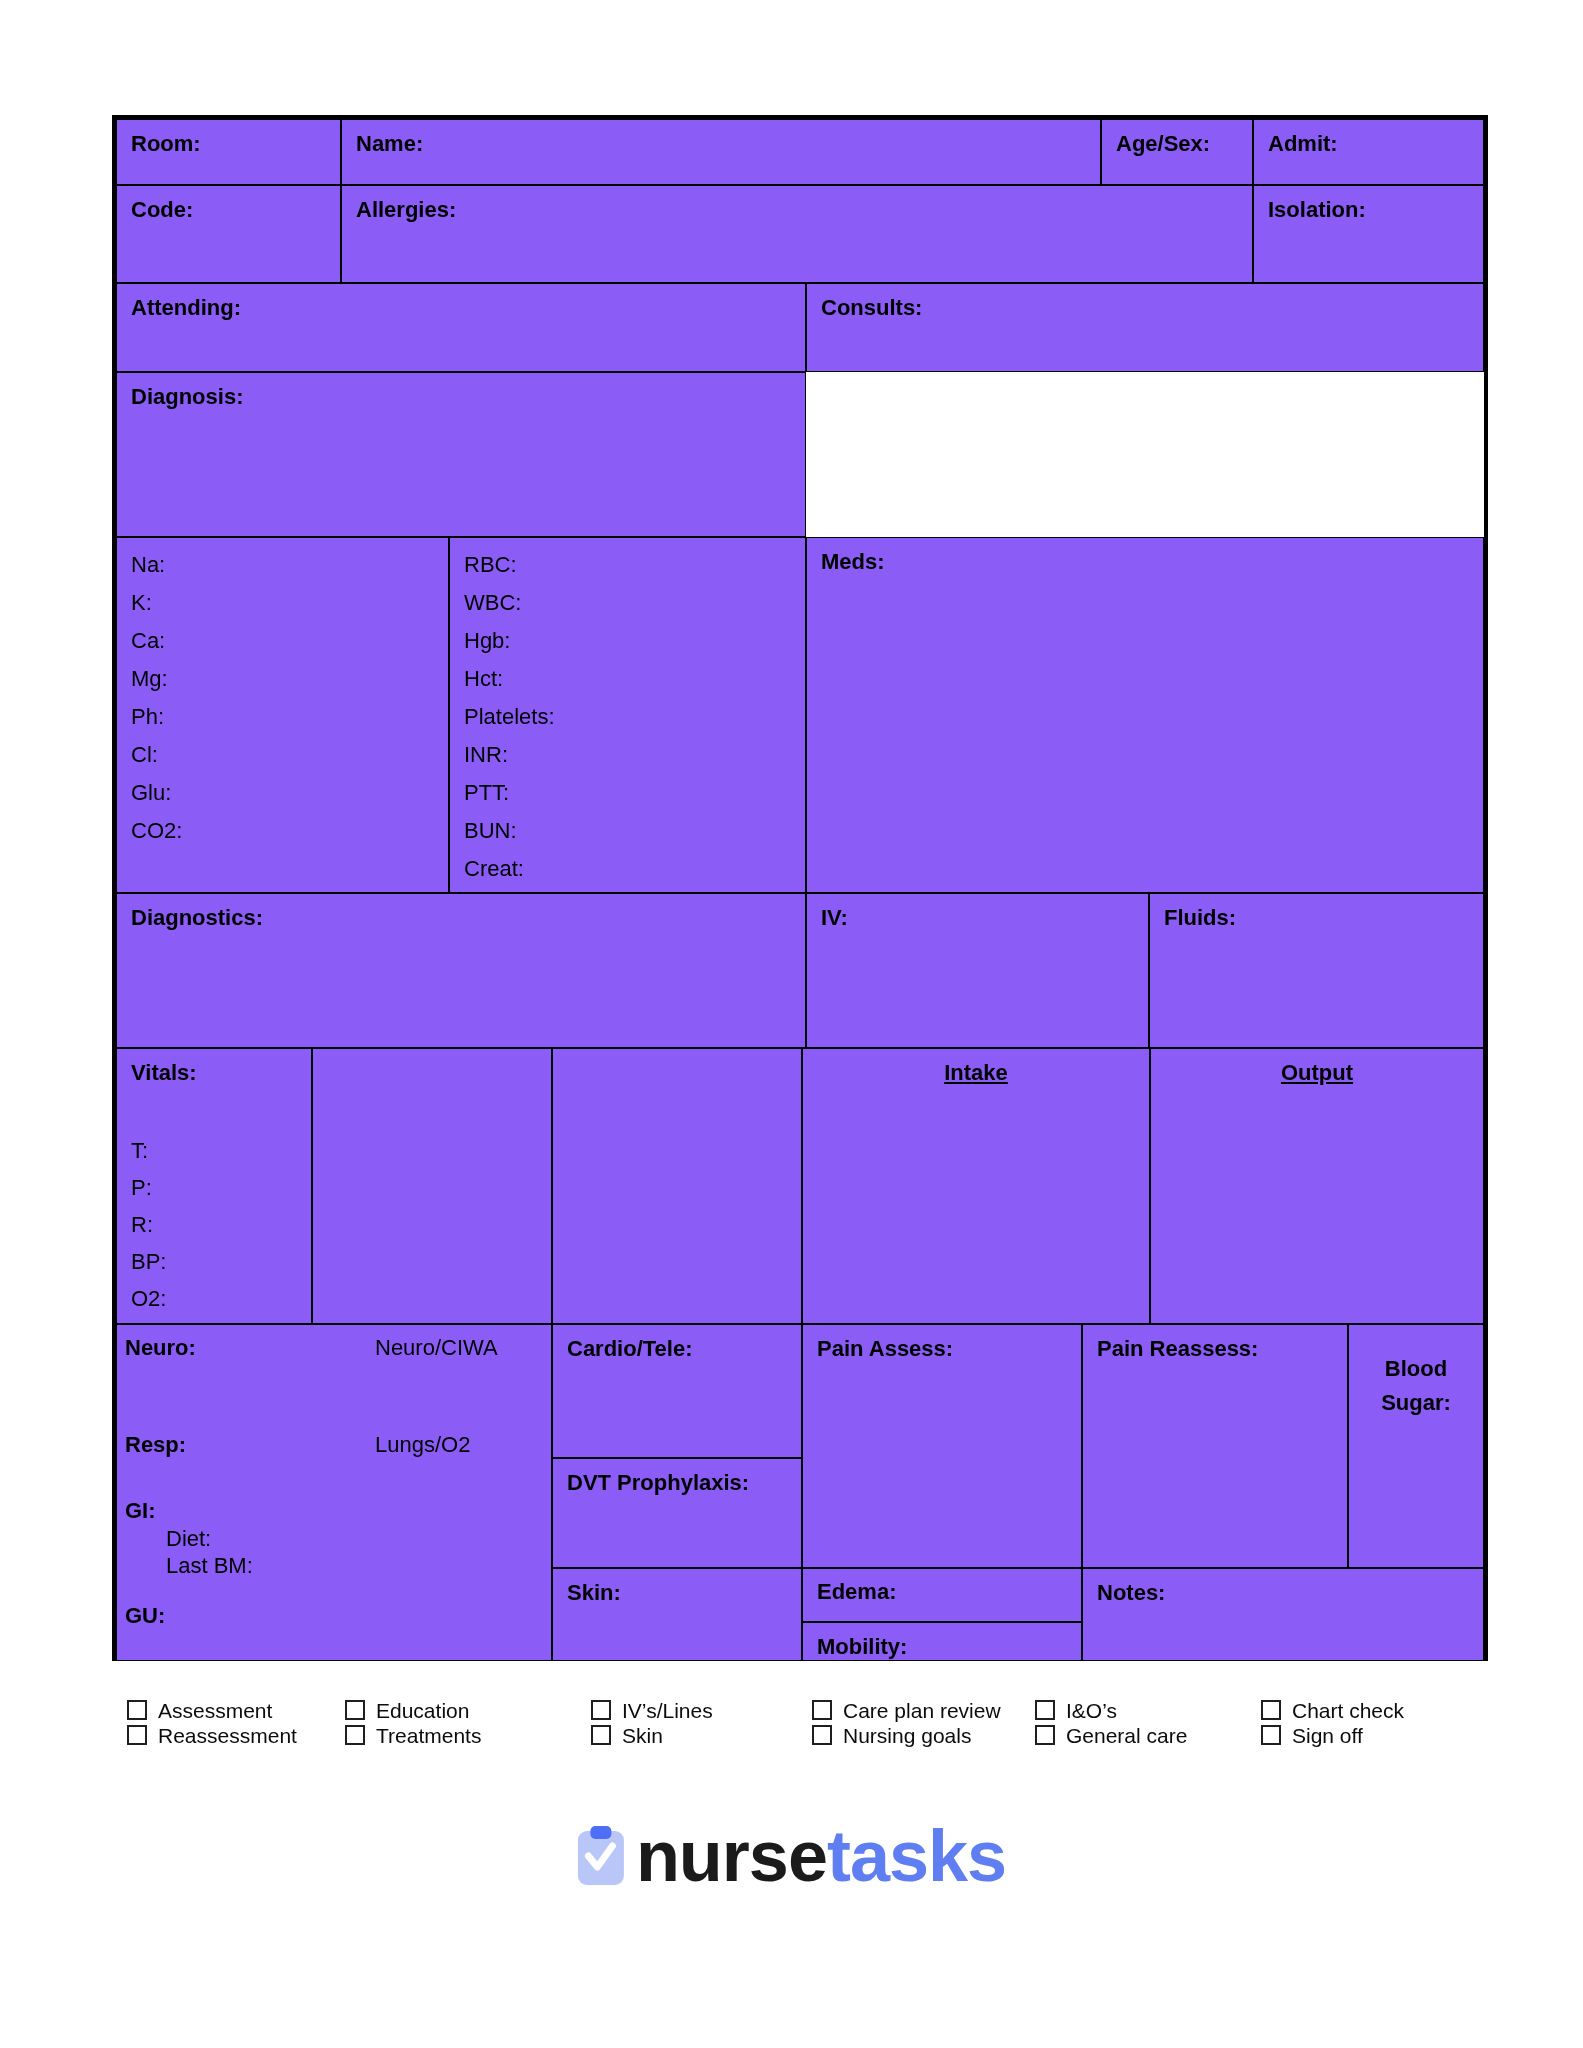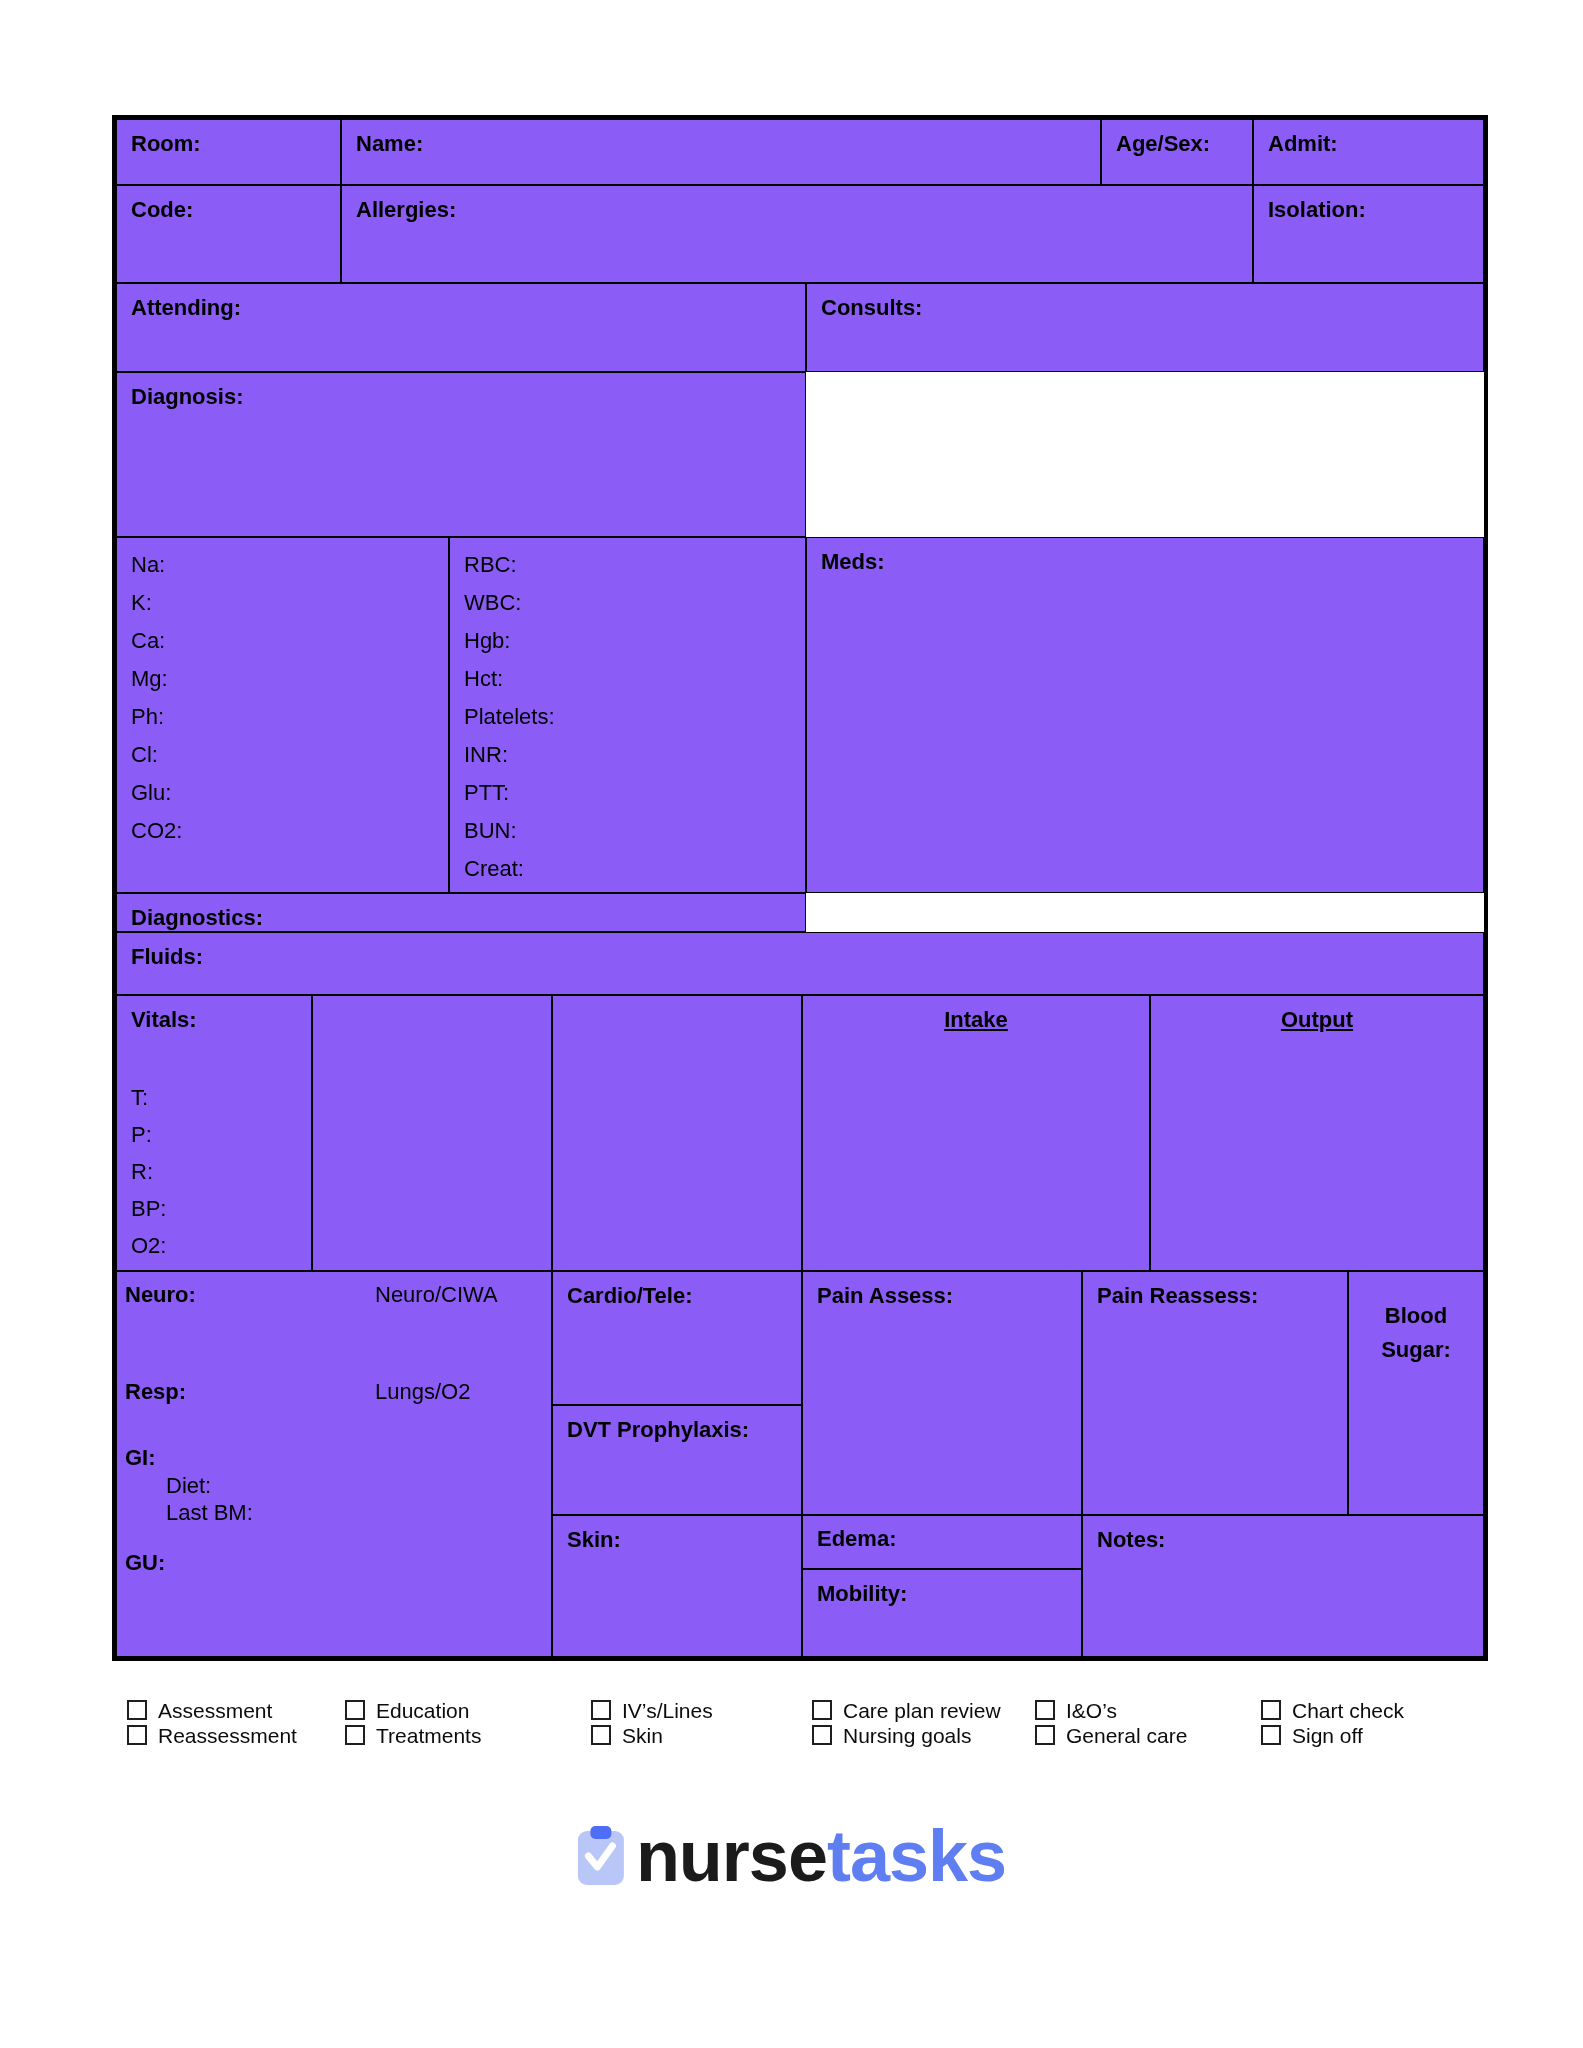--- a/index.html
+++ b/index.html
@@ -120,23 +120,26 @@
             <div class="lab-item">PTT:</div>
             <div class="lab-item">BUN:</div>
             <div class="lab-item">Creat:</div>
           </div>
       </div>
       <div class="c grow">
         <div class="lbl">Meds:</div>
       </div>
     </div>
 
-    <div class="tr" style="height:102px;flex-direction:column;">
+    <div class="tr" style="height:155px;">
       <div class="c" style="width:690px;">
         <div class="lbl">Diagnostics:</div>
+      </div>
+      <div class="c" style="width:343px;">
+        <div class="lbl">IV:</div>
       </div>
       <div class="c grow">
         <div class="lbl">Fluids:</div>
       </div>
     </div>
 
     <div class="tr" style="height:276px;">
       <div class="c" style="width:196px;">
         <div class="lbl">Vitals:</div>
         <div class="vlist">

